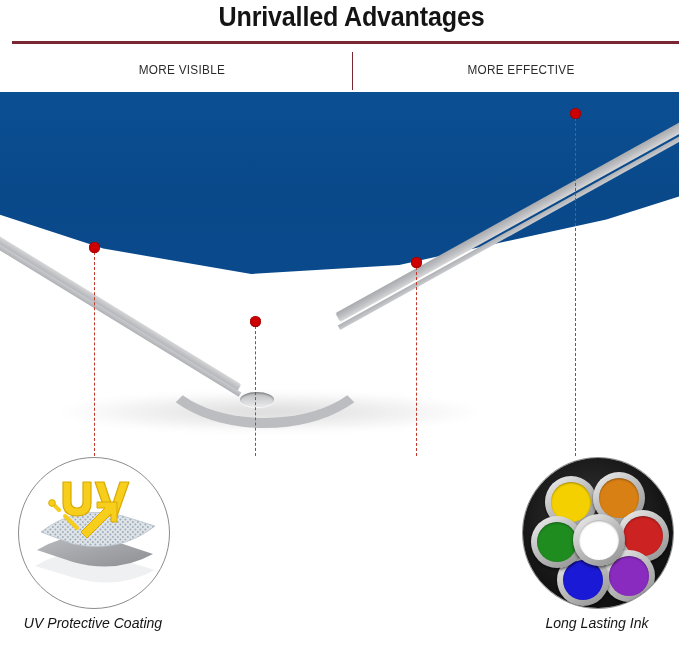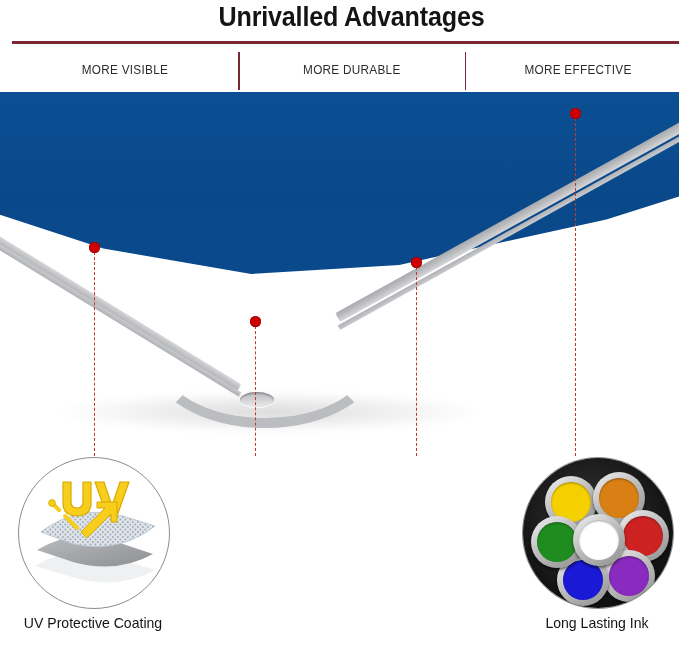--- a/index.html
+++ b/index.html
@@ -201,20 +201,21 @@
     z-index: 20;
   }
 
   
   #feature-row {
     position: absolute;
     left: 0;
     top: 455px;
     width: 538px;
     height: 204px;
+    font-style: italic;
   }
   .feature-cell {
     position: absolute;
     top: 0;
     width: 170px;
     height: 204px;
   }
   .feature-circle {
     position: absolute;
     left: 10px;
@@ -330,23 +331,20 @@
 </head>
 <body>
 
 <div id="header">
   <div id="page-title">Unrivalled Advantages</div>
   <div id="title-rule"></div>
 
   <div id="benefit-row">
     <div class="benefit-cell">
       <span class="benefit-label">MORE VISIBLE</span>
-    </div>
-    <div class="benefit-cell">
-      <span class="benefit-label">MORE DURABLE</span>
     </div>
     <div class="benefit-cell">
       <span class="benefit-label">MORE EFFECTIVE</span>
     </div>
   </div>
 </div>
 
 <div id="product-stage">
   <div id="sign-shadow"></div>
   <div id="sign-white-bezel"></div>

